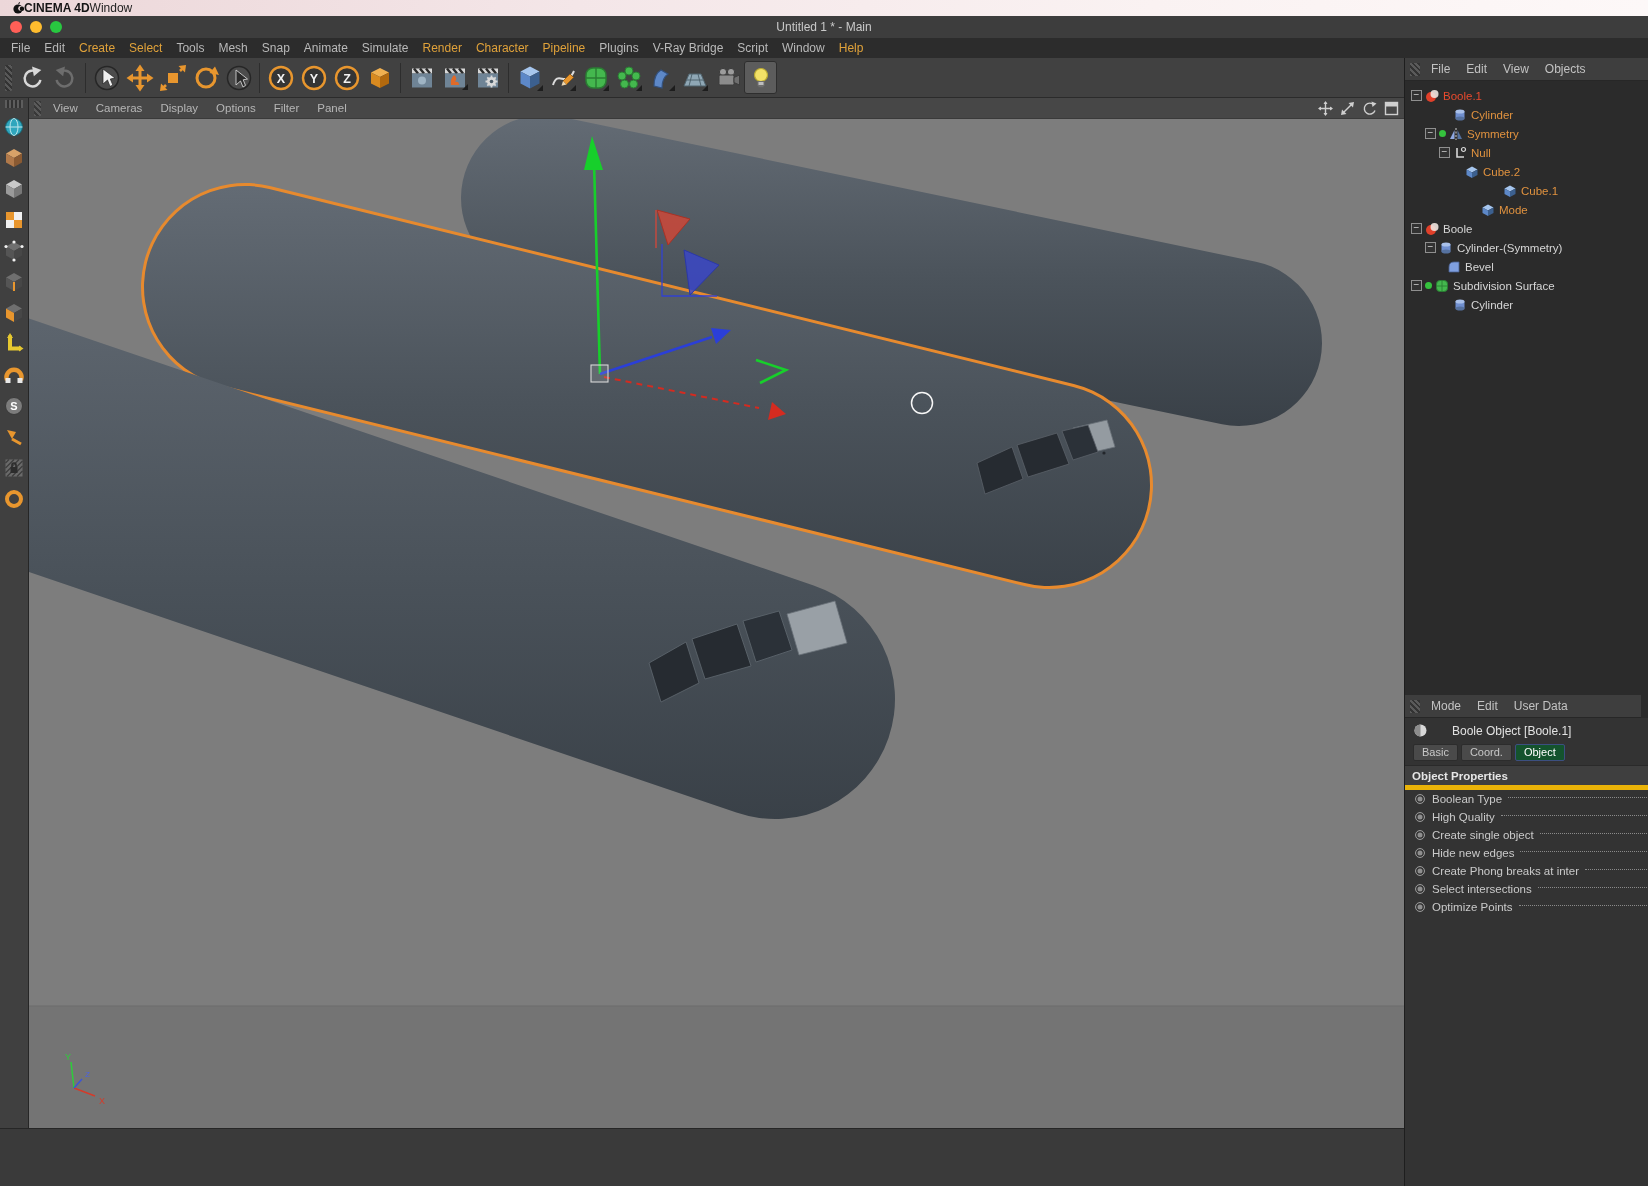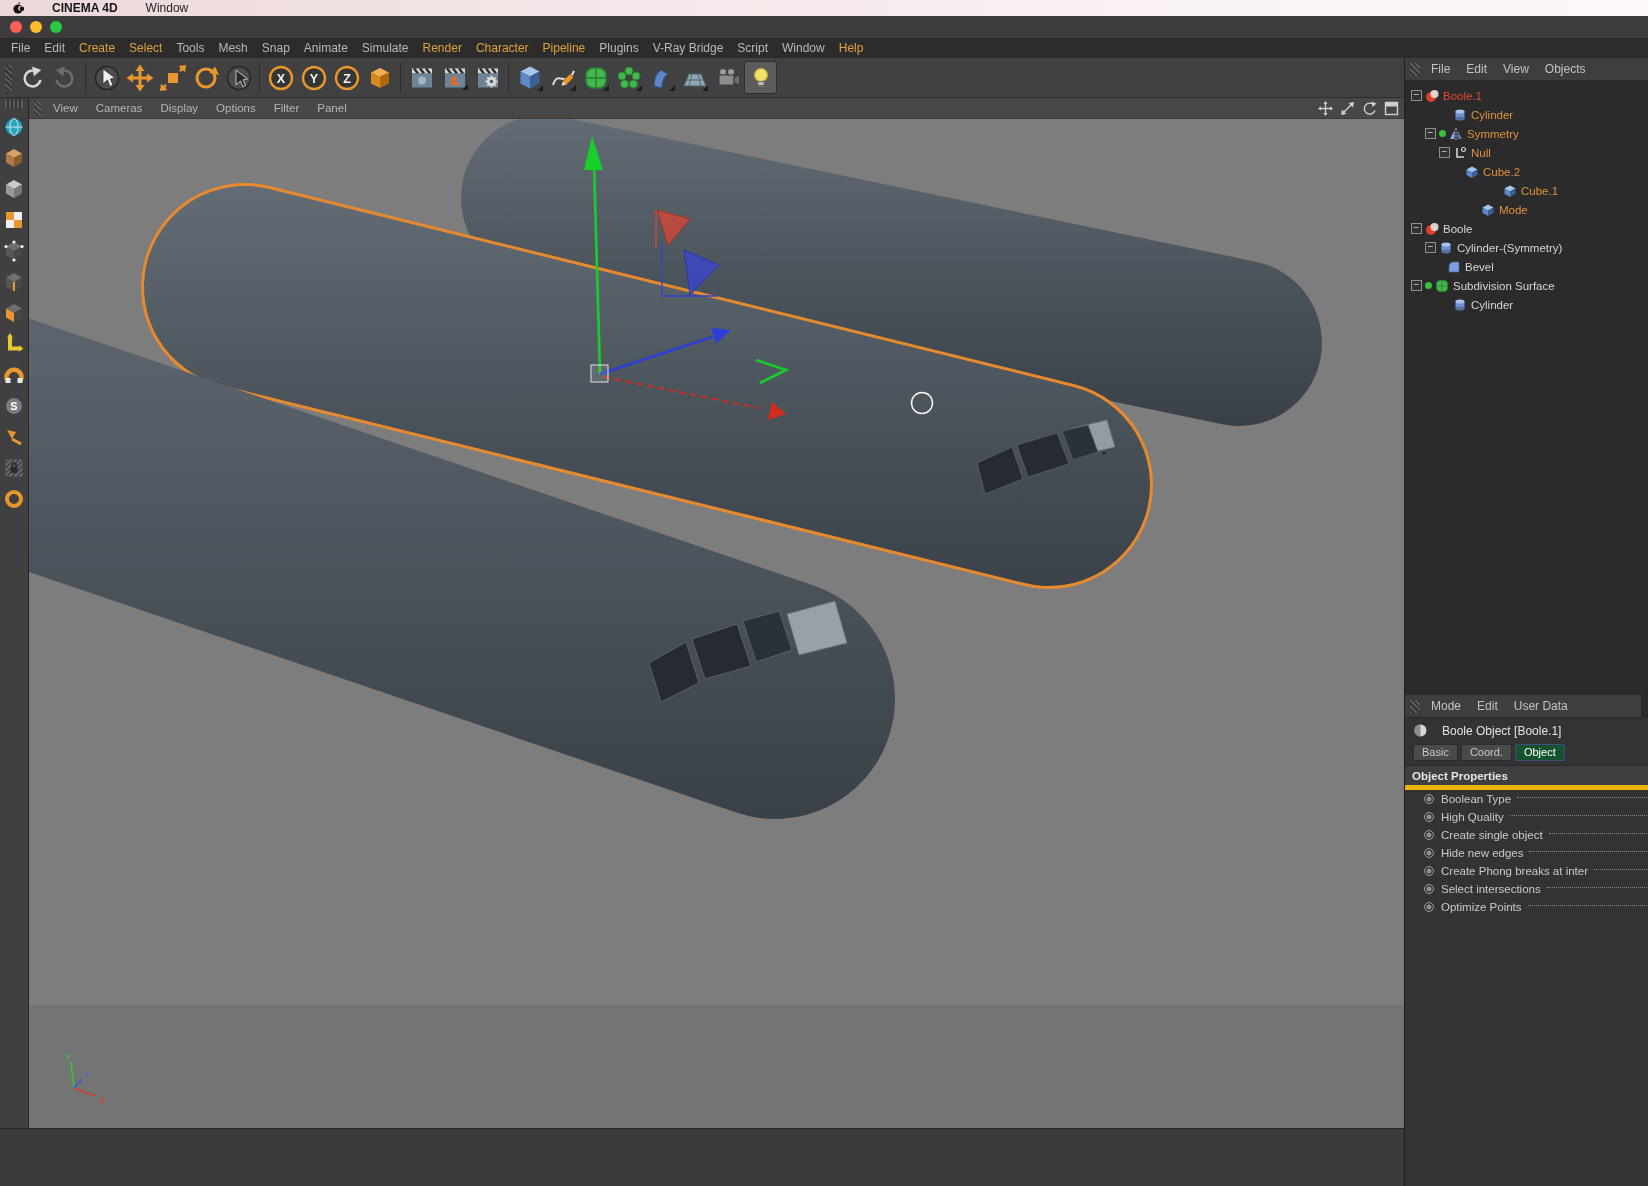--- a/index.html
+++ b/index.html
@@ -6,21 +6,21 @@
   body{
     width:1648px;height:1186px;position:relative;overflow:hidden;
     background:#3a3a3a;font-family:"Liberation Sans","DejaVu Sans",sans-serif;
     -webkit-font-smoothing:antialiased;
   }
   .abs{position:absolute;}
 
   
   .mac-bar{top:0;left:0;width:1648px;height:16px;
     background:linear-gradient(to right,#ecd7d9,#f4e6e8 35%,#faf2f2 70%,#fdf8f8);
-    display:flex;align-items:center;gap:28px;padding-left:12px;box-sizing:border-box;
+    display:flex;align-items:center;gap:0;padding-left:12px;box-sizing:border-box;
     font-size:12px;color:#151515;}
   .mac-app{font-weight:bold;}
   .mac-item{color:#222;}
 
   
   .titlebar{top:16px;left:0;width:1648px;height:22px;background:#3d3d3d;
     border-bottom:1px solid #2a2a2a;display:flex;align-items:center;}
   .tl{width:12px;height:12px;border-radius:50%;margin-left:8px;}
   .tl.red{background:#ff5f57;margin-left:10px;}
   .tl.yellow{background:#febc2e;}
@@ -80,29 +80,29 @@
     margin-right:3px;flex:none;}
   .exp-spacer{width:14px;flex:none;}
   .endot{width:7px;height:7px;border-radius:50%;background:#35c23d;margin-right:3px;flex:none;}
   .oicon{width:14px;height:14px;margin-right:4px;flex:none;}
   .tlabel.red{color:#e84a2e;}
   .tlabel.orange{color:#e0923f;}
   .tlabel.white{color:#d6d6d6;}
 
   .am-header{position:absolute;top:637px;left:0;right:8px;}
   .am-body{position:absolute;top:660px;left:0;right:0;bottom:0;background:#333333;}
-  .am-title-row{height:25px;display:flex;align-items:center;padding-left:8px;gap:14px;}
+  .am-title-row{height:25px;display:flex;align-items:center;padding-left:8px;gap:24px;}
   .am-title{font-size:12px;color:#e2e2e2;}
   .am-tabs{display:flex;gap:3px;padding:1px 0 4px 8px;}
   .am-tab{font-size:11px;color:#c8c8c8;background:#4a4a4a;border:1px solid #2c2c2c;
     padding:1px 8px 2px;border-radius:2px;}
   .am-tab.active{background:#14532d;border-color:#3c4f80;color:#ffffff;}
   .am-section{height:19px;background:#3f3f3f;border-top:1px solid #2a2a2a;border-bottom:5px solid #eab308;
     display:flex;align-items:center;padding-left:7px;font-size:11.5px;font-weight:bold;color:#e6e6e6;}
-  .prop-row{height:18px;display:flex;align-items:center;padding-left:19px;overflow:hidden;}
+  .prop-row{height:18px;display:flex;align-items:center;padding-left:10px;overflow:hidden;}
   .anim-dot{width:8px;height:8px;border-radius:50%;border:1px solid #9a9a9a;
     box-shadow:inset 0 0 0 1.5px #333,inset 0 0 0 4px #8f8f8f;margin-right:7px;flex:none;}
   .prop-label{font-size:11.5px;color:#cacaca;white-space:nowrap;}
   .leader{flex:1;border-bottom:1px dotted #8a8a8a;margin:0 2px 3px 6px;min-width:4px;}
 
   
   .bottom-strip{top:1128px;left:0;width:1404px;height:58px;background:#3a3a3a;
     border-top:1px solid #262626;}
 </style>
 </head>
@@ -116,20 +116,21 @@
     <path d="M6 3.4 Q6.4 1.4 8.2 0.8 Q8.2 2.8 6 3.4Z" fill="#111"></path>
   </svg>
   <span class="mac-app">CINEMA 4D</span>
   <span class="mac-item">Window</span>
 </div>
 
 <div class="abs titlebar">
   <span class="tl red"></span>
   <span class="tl yellow"></span>
   <span class="tl green"></span>
+  <span class="win-title">Untitled 1 * - Main</span>
 </div>
 
 <div class="abs app-menubar">
   <span class="menu-item">File</span>
   <span class="menu-item">Edit</span>
   <span class="menu-item accent">Create</span>
   <span class="menu-item accent">Select</span>
   <span class="menu-item">Tools</span>
   <span class="menu-item">Mesh</span>
   <span class="menu-item">Snap</span>

